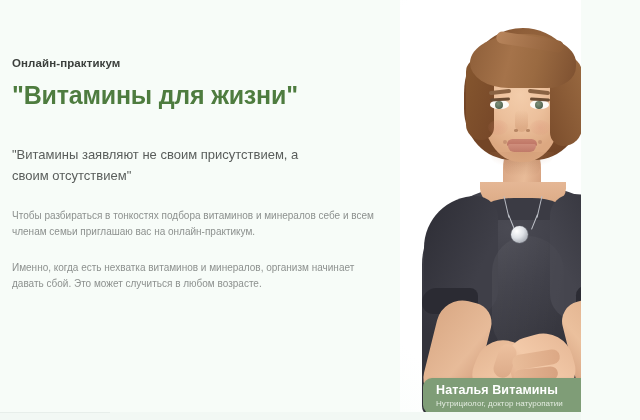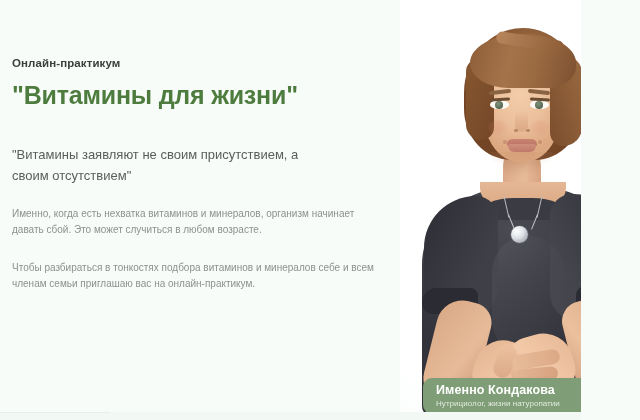--- a/index.html
+++ b/index.html
@@ -587,23 +587,23 @@
 
 <div id="slide">
 
   <div class="text-col">
     <div class="eyebrow">Онлайн-практикум</div>
 
     <h1 class="headline">"Витамины для жизни"</h1>
 
     <p class="quote">"Витамины заявляют не своим присутствием, а своим отсутствием"</p>
 
+    <p class="para second">Чтобы разбираться в тонкостях подбора витаминов и минералов себе и всем членам семьи приглашаю вас на онлайн-практикум.</p>
+
     <p class="para">Именно, когда есть нехватка витаминов и минералов, организм начинает давать сбой. Это может случиться в любом возрасте.</p>
-
-    <p class="para second">Чтобы разбираться в тонкостях подбора витаминов и минералов себе и всем членам семьи приглашаю вас на онлайн-практикум.</p>
   </div>
 
   <div class="photo">
     <div class="photo-plate"></div>
 
     <div class="subject">
 
       <div class="neck"></div>
       <div class="neck-shadow"></div>
 
@@ -663,22 +663,22 @@
         <div class="smile-r"></div>
         <div class="lip-top"></div>
         <div class="lip-bottom"></div>
 
         <div class="jaw-shade"></div>
       </div>
     </div>
   </div>
 
   <div class="name-card">
-    <div class="nc-name">Именно Кондакова</div>
-    <div class="nc-role">Нутрициолог, жизни натуропатии</div>
+    <div class="nc-name">Наталья Витамины</div>
+    <div class="nc-role">Нутрициолог, доктор натуропатии</div>
     <div class="info-badge">
       <div class="glyph">i</div>
     </div>
   </div>
 
   <div class="bottom-band"></div>
   <div class="bottom-hairline"></div>
 
 </div>
 

